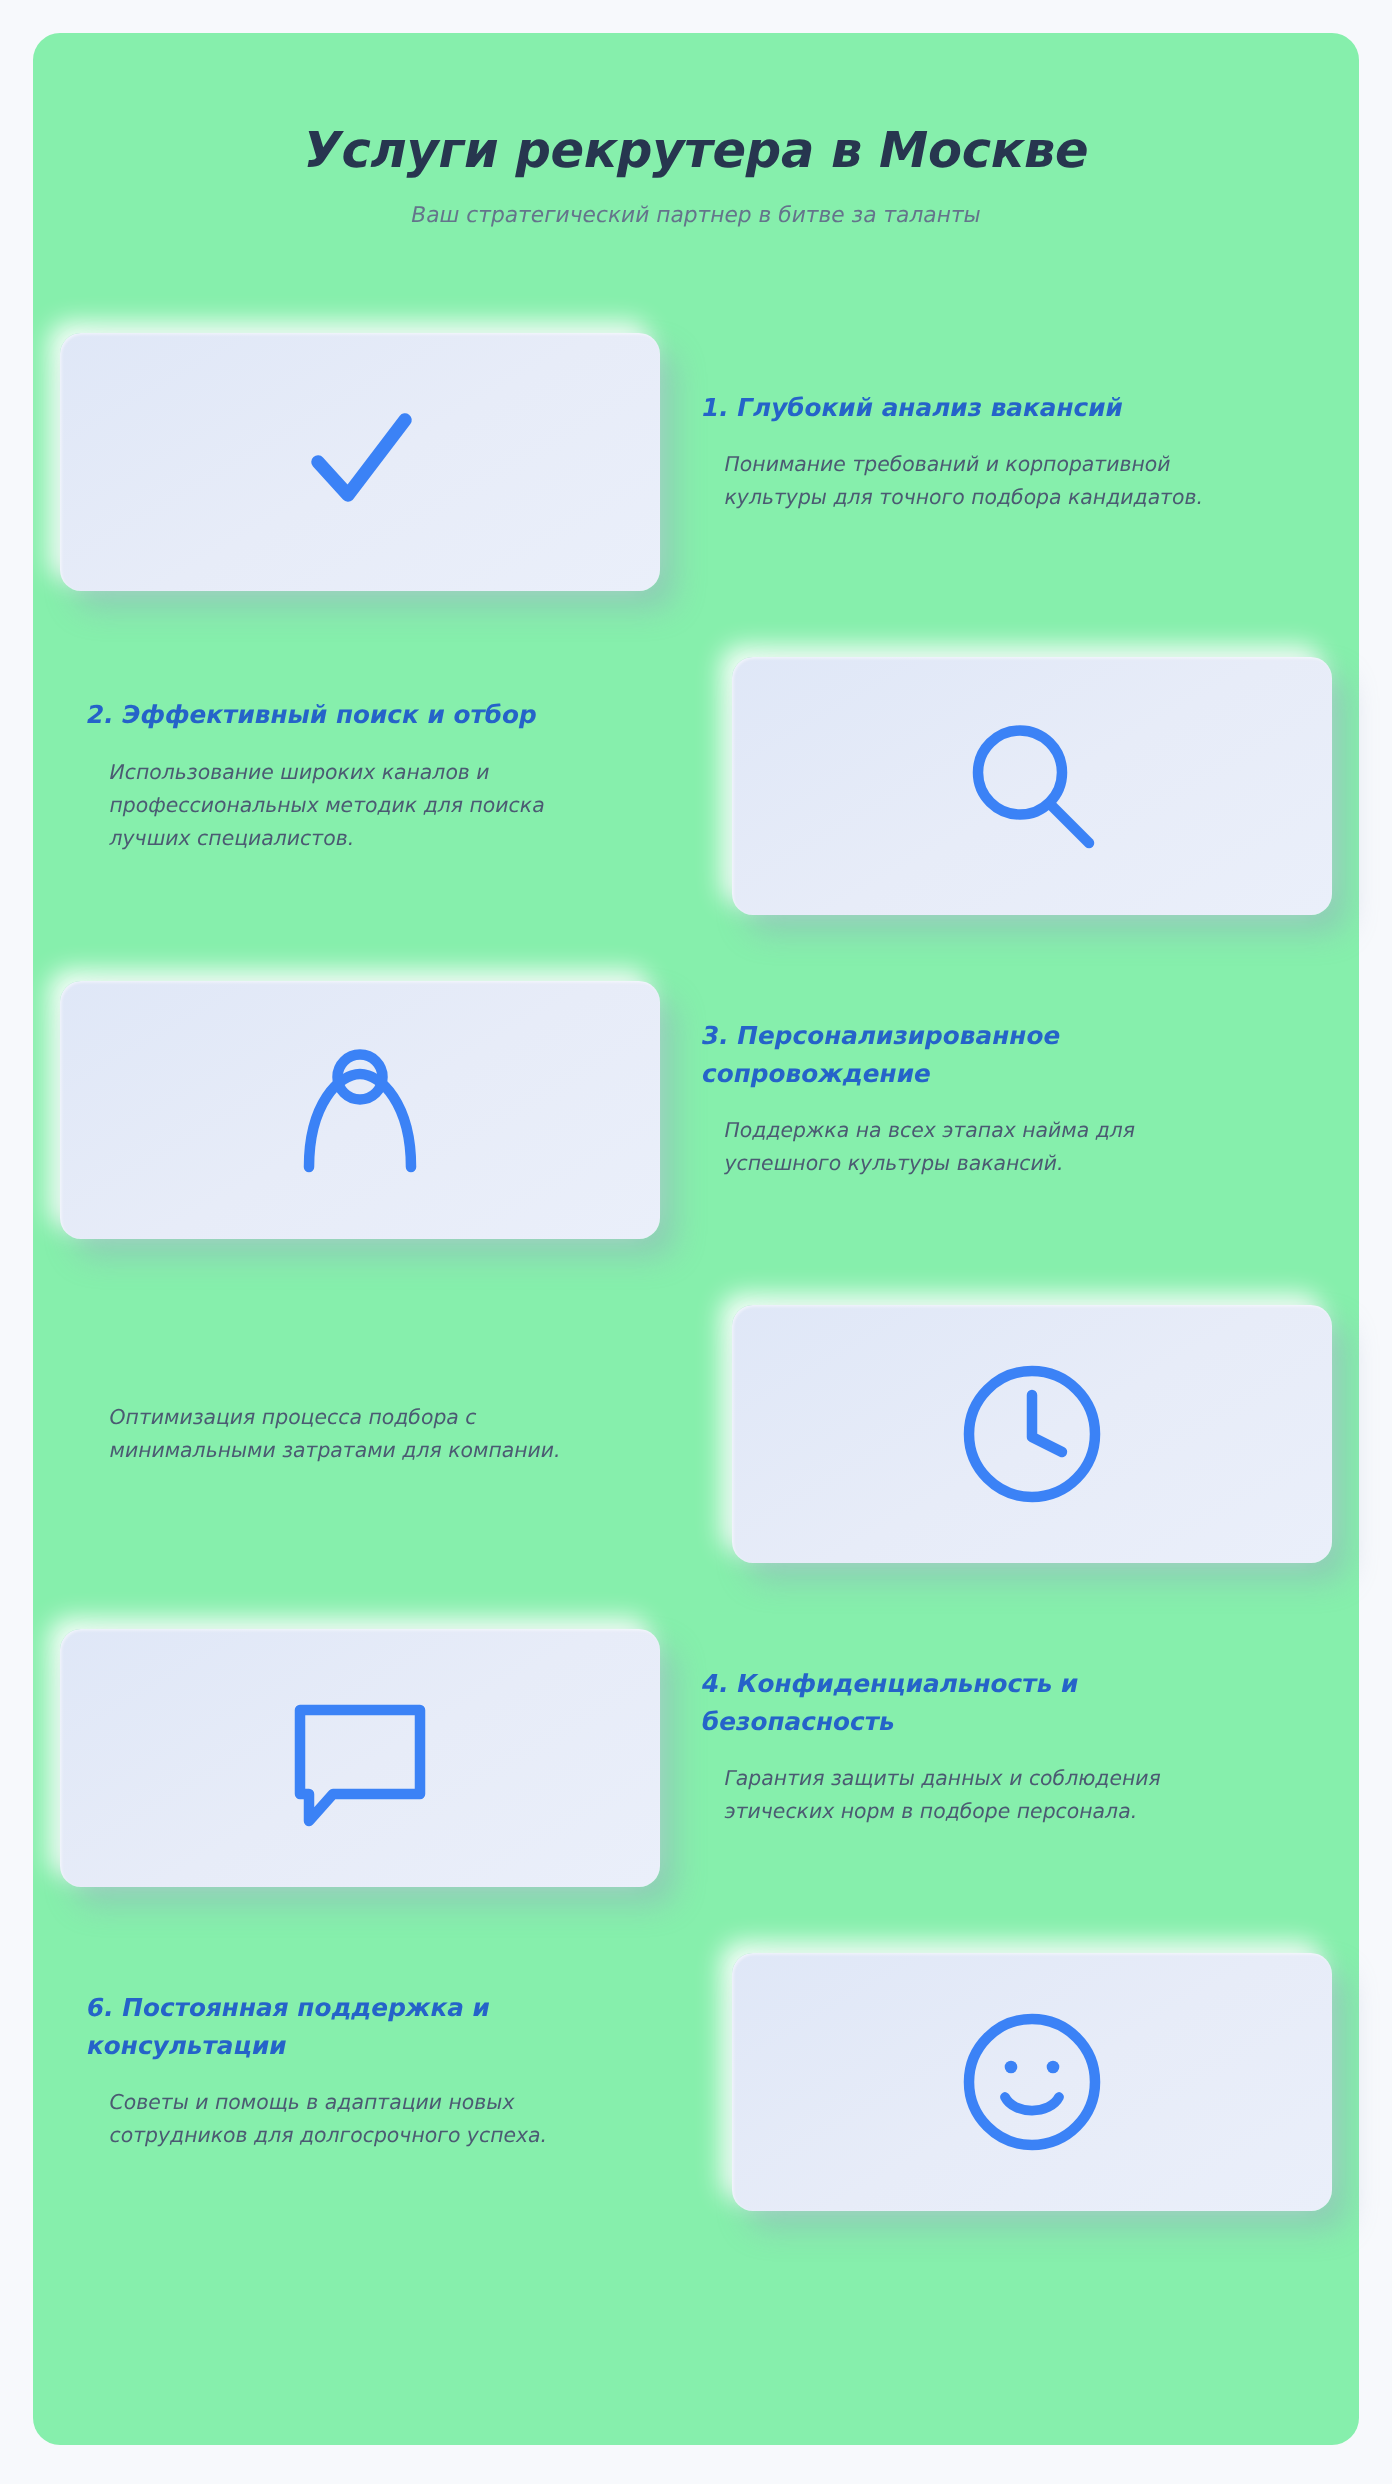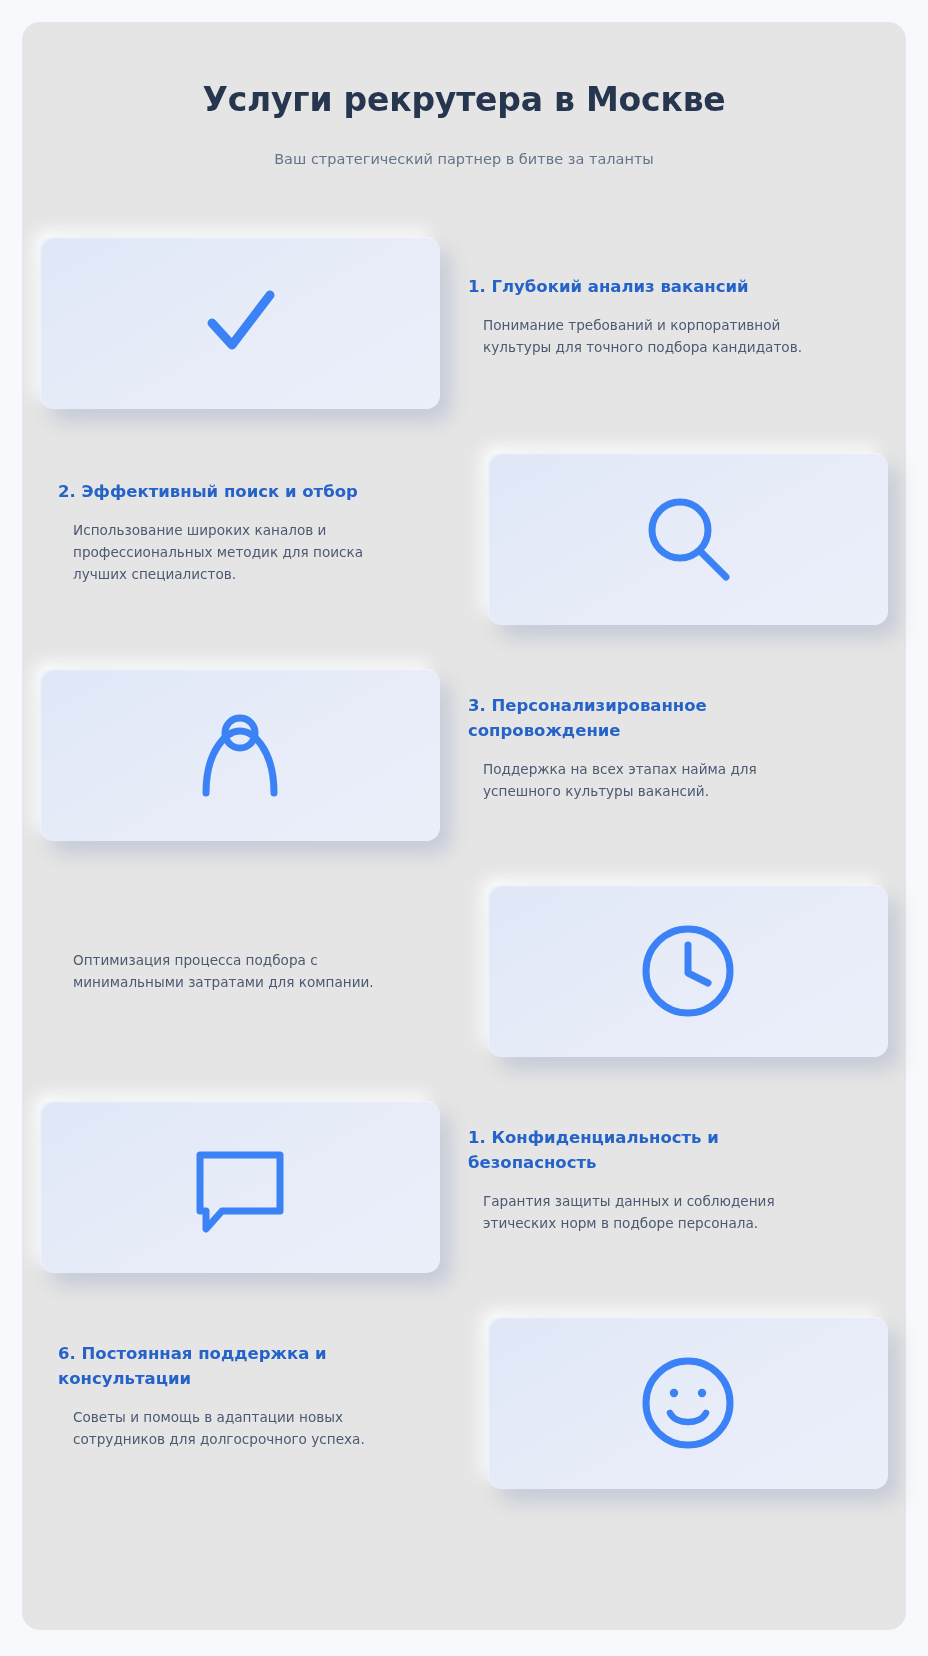--- a/index.html
+++ b/index.html
@@ -19,40 +19,41 @@
     width: 928px;
     height: 1656px;
     box-sizing: border-box;
     padding: 22px 22px 26px 22px;
   }
   .canvas {
     position: relative;
     width: 884px;
     height: 1608px;
     box-sizing: border-box;
-    background: #e5e5e5;
+    background: #86efac;
     border-radius: 18px;
     padding: 0;
+    font-style: italic;
   }
 
   
   .header {
     padding-top: 58px;
     text-align: center;
   }
   .title {
     margin: 0;
     font-size: 33px;
     line-height: 40px;
     font-weight: 700;
     color: #27364f;
     letter-spacing: -0.2px;
   }
   .subtitle {
-    margin: 29px 0 0 0;
+    margin: 14px 0 0 0;
     font-size: 14.5px;
     line-height: 20px;
     font-weight: 400;
     color: #64748b;
   }
 
   
   .rows {
     margin-top: 68px;
     display: flex;
@@ -188,21 +189,21 @@
 
       <div class="row">
         <div class="icon-card">
           <span>
             <svg width="104" height="100" viewBox="0 0 104 100" fill="none" xmlns="http://www.w3.org/2000/svg">
               <path d="M12 18 H92 V74 H34 L18 92 V74 H12 Z" stroke="#3b82f6" stroke-width="7" stroke-linejoin="round" stroke-linecap="round" fill="none"></path>
             </svg>
           </span>
         </div>
         <div class="text-block">
-          <h2 class="item-title">1. Конфиденциальность и безопасность</h2>
+          <h2 class="item-title">4. Конфиденциальность и безопасность</h2>
           <p class="item-desc">Гарантия защиты данных и соблюдения этических норм в подборе персонала.</p>
         </div>
       </div>
 
       <div class="row reverse">
         <div class="icon-card">
           <span>
             <svg width="100" height="100" viewBox="0 0 100 100" fill="none" xmlns="http://www.w3.org/2000/svg">
               <circle cx="50" cy="50" r="42" stroke="#3b82f6" stroke-width="7" fill="none"></circle>
               <circle cx="36" cy="40" r="4.2" fill="#3b82f6"></circle>

